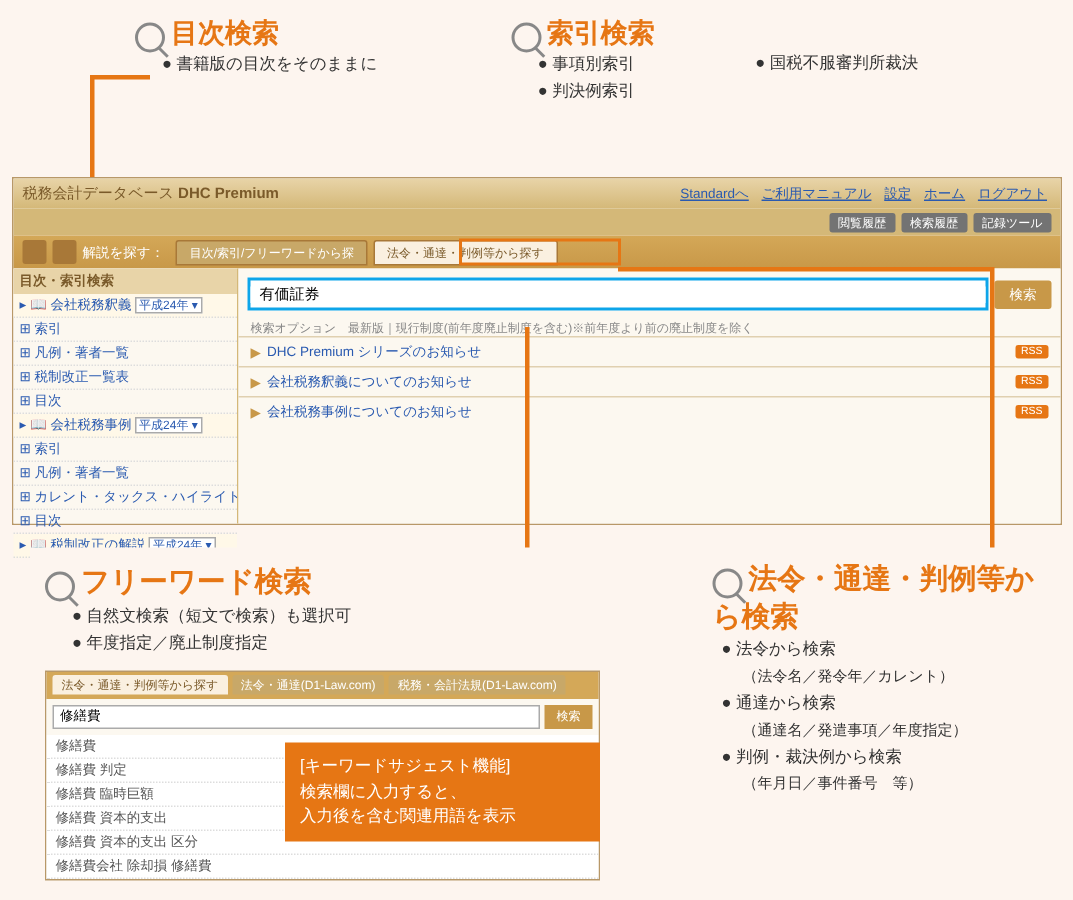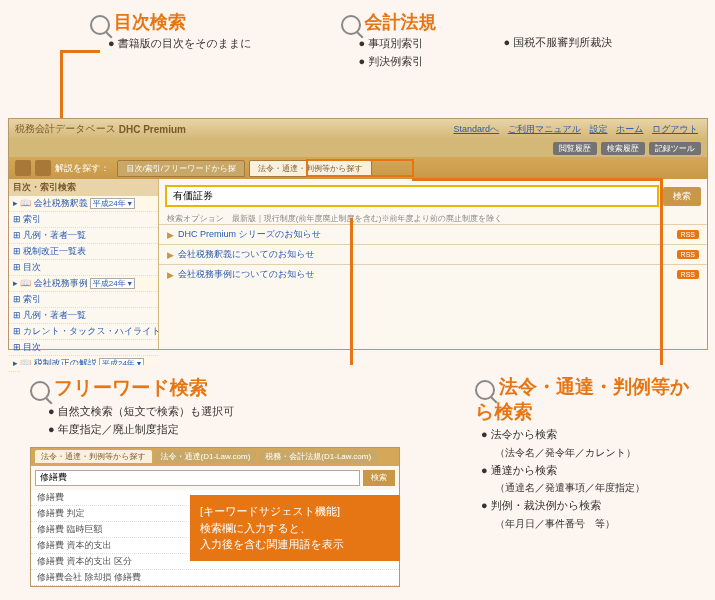--- a/index.html
+++ b/index.html
@@ -26,21 +26,21 @@
 .tab-btn{background:#c8a868;color:#fff;font-size:8px;padding:2px 8px;border-radius:2px 2px 0 0;border:1px solid #a87838}
 .tab-btn.active{background:#faf0e0;color:#7a5a2a}
 .app-body{display:flex;height:170px}
 .sidebar{width:150px;background:#fcf8f0;border-right:1px solid #d4b878;font-size:9px}
 .side-head{background:#e8d4a8;padding:2px 4px;color:#7a5a2a;font-weight:bold}
 .side-item{padding:1px 4px;color:#2a5ab0;border-bottom:1px dotted #ddd;white-space:nowrap;overflow:hidden}
 .side-item.book{background:#fff8e8}
 .side-sel{font-size:8px;border:1px solid #aaa;background:#fff;padding:0 2px;margin-left:2px}
 .main{flex:1;background:#fcf8f0;position:relative}
 .search-row{padding:6px;display:flex;gap:4px;align-items:center}
-.search-box{flex:1;border:2px solid #eab308;height:22px;display:flex;align-items:center;background:#fff}
+.search-box{flex:1;border:2px solid #0ea5e9;height:22px;display:flex;align-items:center;background:#fff}
 .search-input{flex:1;border:none;padding:0 6px;font-size:10px;outline:none}
 .search-btn{background:#c89848;color:#fff;font-size:9px;padding:3px 10px;border:none;border-radius:2px}
 .sub-text{font-size:8px;color:#888;padding:0 8px}
 .news-row{display:flex;align-items:center;padding:3px 8px;border-top:1px solid #e0d0b0;font-size:9px;color:#2a5ab0}
 .news-row .arrow{color:#c89848;margin-right:4px}
 .rss{margin-left:auto;background:#e67614;color:#fff;font-size:7px;padding:1px 4px;border-radius:2px}
 
 .callout{position:absolute;background:#fdf5ef;padding:10px}
 .callout.free{top:365px;left:20px;width:430px}
 .callout.law{top:365px;left:465px;width:240px}
@@ -71,21 +71,21 @@
 </style>
 </head>
 <body>
 
 <div class="top-row">
   <div class="top-col">
     <div><span class="mag"></span><span class="sec-title">目次検索</span></div>
     <div class="bul">書籍版の目次をそのままに</div>
   </div>
   <div class="top-col" style="margin-left:60px">
-    <div><span class="mag"></span><span class="sec-title">会計法規</span></div>
+    <div><span class="mag"></span><span class="sec-title">索引検索</span></div>
     <div class="bul">事項別索引</div>
     <div class="bul">判決例索引</div>
   </div>
   <div class="top-col top-col3" style="margin-top:24px">
     <div class="bul">国税不服審判所裁決</div>
   </div>
 </div>
 
 <div class="arrow-line" style="top:50px;left:60px;width:3px;height:140px"></div>
 <div class="arrow-line" style="top:50px;left:60px;width:40px;height:3px"></div>

